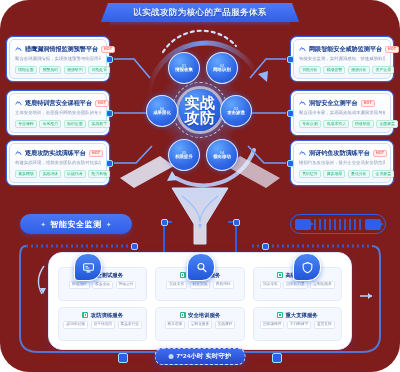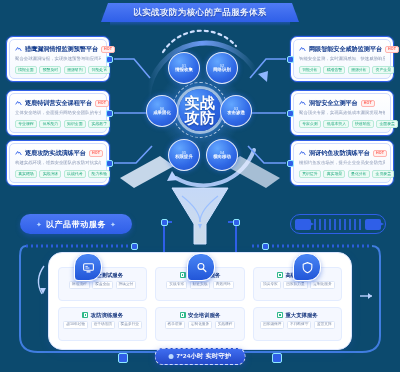--- a/index.html
+++ b/index.html
@@ -3,21 +3,21 @@
 <meta charset="utf-8">
 <style>
   html,body{margin:0;padding:0;}
   body{
     width:400px;height:372px;overflow:hidden;
     background:#ffffff;
     font-family:"Liberation Sans","DejaVu Sans",sans-serif;
     position:relative;
     -webkit-font-smoothing:antialiased;
   }
-  #stage{position:absolute;inset:0;width:400px;height:372px;overflow:hidden;background:#0c4a6e;}
+  #stage{position:absolute;inset:0;width:400px;height:372px;overflow:hidden;background:#7f1d1d;border-radius:29px;}
 
   
   .bgsvg{position:absolute;left:0;top:0;width:400px;height:372px;pointer-events:none;}
 
   
   .title-wrap{position:absolute;left:0;top:2px;width:400px;height:26px;}
   .ribbon-wing{position:absolute;top:9px;height:5px;background:linear-gradient(90deg,rgba(58,110,241,0) 0%,#3f6df0 85%);border-radius:3px;}
   .ribbon-wing.l{left:100px;width:46px;transform:skewY(-5deg);}
   .ribbon-wing.r{right:100px;width:46px;transform:skewY(5deg);background:linear-gradient(270deg,rgba(58,110,241,0) 0%,#3f6df0 85%);}
   .ribbon{
@@ -401,21 +401,21 @@
       <span class="node-lb">权限提升</span>
     </div>
     <div class="node n6">
       <span class="node-no">06</span>
       <span class="node-lb">成果固化</span>
     </div>
   </div>
 
   <div class="sec-pill">
     <span class="spark">✦</span>
-    <span class="sec-pill-txt">以产品带动服务</span>
+    <span class="sec-pill-txt">智能安全监测</span>
     <span class="spark">✦</span>
   </div>
   <div class="deco-pill">
     <span class="deco-chip"></span>
     <span class="deco-dots"></span>
     <span class="deco-chip"></span>
   </div>
 
   <div class="sq" style="left:131px;top:243px;"></div>
   <div class="sq" style="left:262px;top:243px;"></div>

